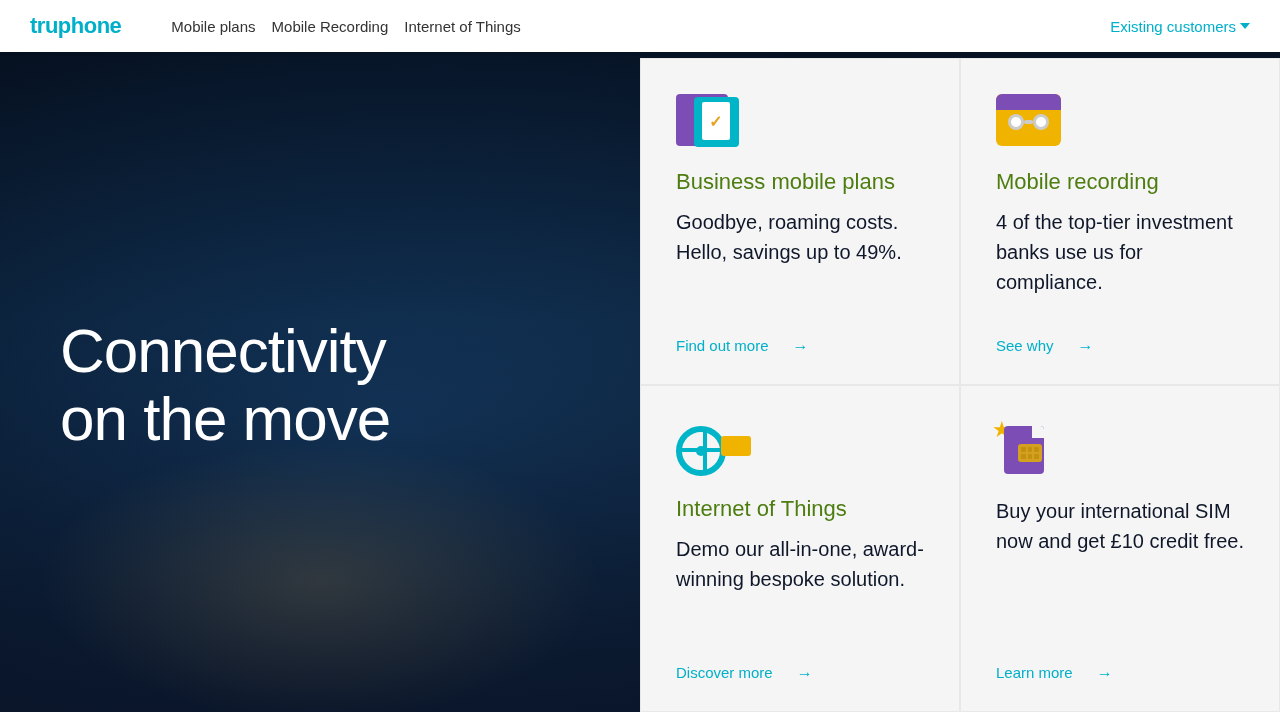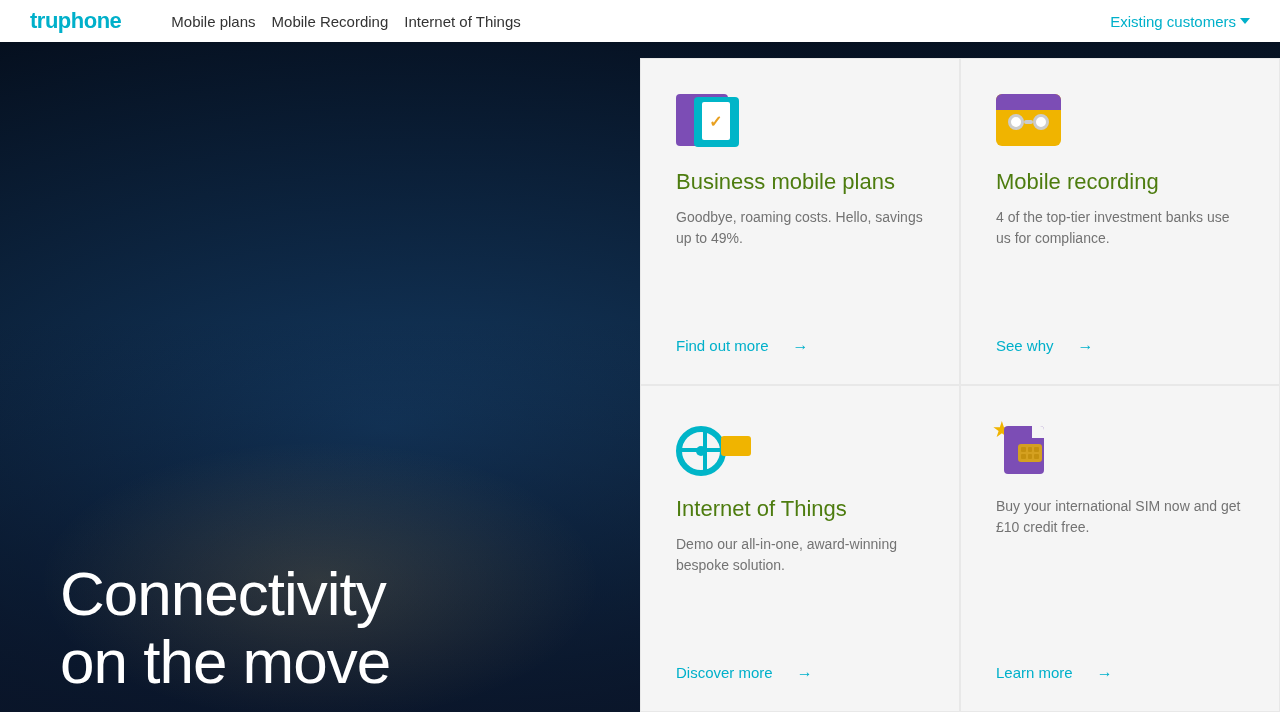--- a/index.html
+++ b/index.html
@@ -1,20 +1,20 @@
 <!DOCTYPE html>
 <html><head>
   <meta charset="utf-8">
   <style>
     * { margin: 0; padding: 0; box-sizing: border-box; }
     body { font-family: 'Helvetica Neue', Arial, sans-serif; width: 1280px; height: 712px; overflow: hidden; }
 
     
     .navbar {
-      position: absolute; top: 0; left: 0; right: 0; height: 42px;
+      position: absolute; top: 0; left: 0; right: 0; height: 52px;
       background: #fff;
       display: flex; align-items: center;
       padding: 0 30px;
       z-index: 10;
       box-shadow: 0 1px 3px rgba(0,0,0,0.1);
     }
     .nav-logo {
       color: #00b0ca; font-size: 22px; font-weight: 700; letter-spacing: -0.5px;
       margin-right: 50px; text-decoration: none;
     }
@@ -47,21 +47,21 @@
     .city-lights {
       position: absolute; bottom: 0; left: 0; right: 640px; top: 58px;
       background:
         radial-gradient(ellipse 400px 200px at 50% 80%, rgba(255,200,100,0.15) 0%, transparent 70%),
         linear-gradient(180deg, transparent 40%, rgba(10,20,40,0.8) 100%);
     }
 
     .hero-text {
       position: absolute;
       top: 58px; left: 0; width: 640px; bottom: 0;
-      display: flex; align-items: flex-end;
+      display: flex; align-items: center;
       padding: 16px 60px;
     }
     .hero-title {
       color: #fff; font-size: 62px; font-weight: 300; line-height: 1.1;
       letter-spacing: -1px;
     }
 
     
     .cards-grid {
       position: absolute;
@@ -165,21 +165,21 @@
     }
     .icon-sim .chip-cell { background: #c4900f; border-radius: 1px; }
     .icon-sim .star {
       position: absolute; left: -4px; top: -4px; color: #f0b400; font-size: 22px;
     }
 
     .card-title {
       font-size: 22px; font-weight: 400; color: #4d7c0f; margin-bottom: 12px;
     }
     .card-desc {
-      font-size: 14px; color: #737373; line-height: 1.5; flex: 1;
+      font-size: 20px; color: #0f172a; line-height: 1.5; flex: 1;
     }
     .card-link {
       display: flex; align-items: center; gap: 24px;
       color: #00b0ca; font-size: 15px; margin-top: 20px;
       text-decoration: none; cursor: pointer;
       font-weight: 400;
     }
     .arrow-icon {
       display: inline-flex; align-items: center; justify-content: center;
       font-size: 16px; color: #00b0ca;

